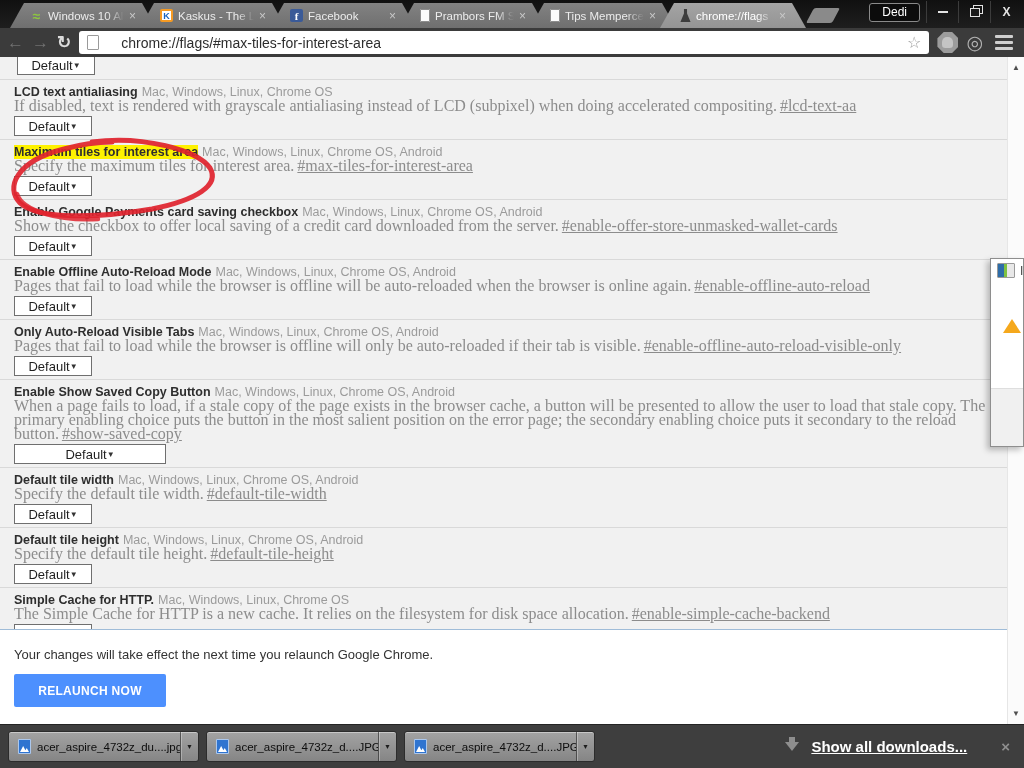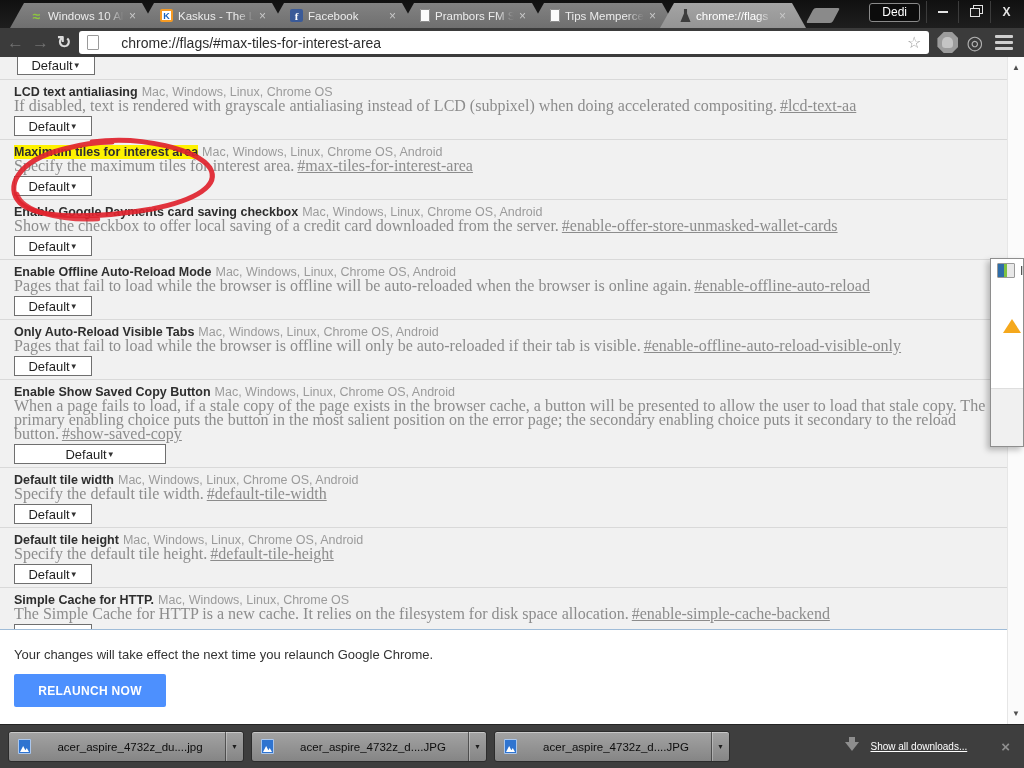--- a/index.html
+++ b/index.html
@@ -88,36 +88,36 @@
   .md-title{display:flex;align-items:center;gap:5px;padding:4px 0 0 6px;font-size:12px;color:#444;}
   .md-icon{width:16px;height:13px;flex:none;border:1px solid #9a9a9a;border-radius:1px;
            background:linear-gradient(90deg,#2e6da8 0 38%,#7fc241 38% 58%,#e8e8e8 58%);}
   .md-tri{position:absolute;left:12px;top:60px;width:0;height:0;border-left:9px solid transparent;
           border-right:9px solid transparent;border-bottom:14px solid #f5a81c;}
   .md-footer{position:absolute;bottom:0;left:0;right:0;height:57px;background:#f0f0f0;border-top:1px solid #dedede;}
   
   .downloadbar{position:absolute;top:724px;left:0;right:0;height:44px;background:#3e3e3e;
                border-top:1px solid #242424;box-sizing:border-box;display:flex;align-items:center;
                padding-left:8px;gap:7px;z-index:9;}
-  .dl-item{width:236px;height:31px;box-sizing:border-box;background:linear-gradient(#a3a3a3,#858585);
+  .dl-item{width:191px;height:31px;box-sizing:border-box;background:linear-gradient(#a3a3a3,#858585);
            border:1px solid #2c2c2c;border-radius:3px;box-shadow:inset 0 1px 0 rgba(255,255,255,.4);
            display:flex;align-items:center;padding-left:9px;font-size:11.5px;color:#0d0d0d;justify-content:flex-end;}
   .dl-ficon{width:13px;height:15px;background:#2f74d0;border-radius:1px;margin-right:6px;position:relative;flex:none;
             box-shadow:inset 0 0 0 1px rgba(255,255,255,.6);}
   .dl-ficon::after{content:"";position:absolute;left:2px;bottom:2px;width:9px;height:6px;background:#fff;
                    clip-path:polygon(0 100%,35% 0,60% 70%,75% 35%,100% 100%);}
   .dl-name{flex:1;text-align:center;white-space:nowrap;overflow:hidden;padding-right:2px;}
   .dl-arrow{width:17px;align-self:stretch;border-left:1px solid rgba(35,35,35,.6);
             box-shadow:inset 1px 0 0 rgba(255,255,255,.3);display:flex;align-items:center;justify-content:center;
             font-size:7px;color:#1d1d1d;}
   .dl-right{margin-left:auto;display:flex;align-items:center;padding-right:14px;}
   .dl-down-icon{width:0;height:0;border-left:7px solid transparent;border-right:7px solid transparent;
                 border-top:9px solid #8e8e8e;position:relative;margin-right:12px;}
   .dl-down-icon::before{content:"";position:absolute;left:-3px;top:-14px;width:6px;height:6px;background:#8e8e8e;}
-  .show-all-link{color:#fff;text-decoration:underline;font-size:10px;}
+  .show-all-link{color:#fff;text-decoration:underline;font-size:15px;font-weight:bold;}
   .dl-close{color:#8f8f8f;font-size:15px;font-weight:bold;margin-left:34px;line-height:1;}
 </style>
 </head>
 <body>
 
 <div class="titlebar">
 
     <div class="tab">
       <span class="favicon chart-green-icon"></span>
       <span class="tab-title">Windows 10 All</span>

